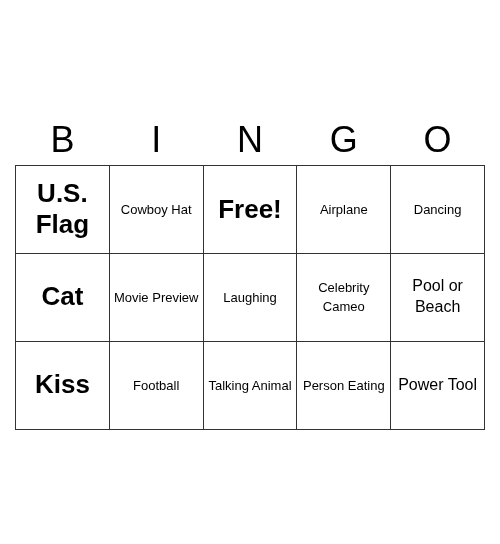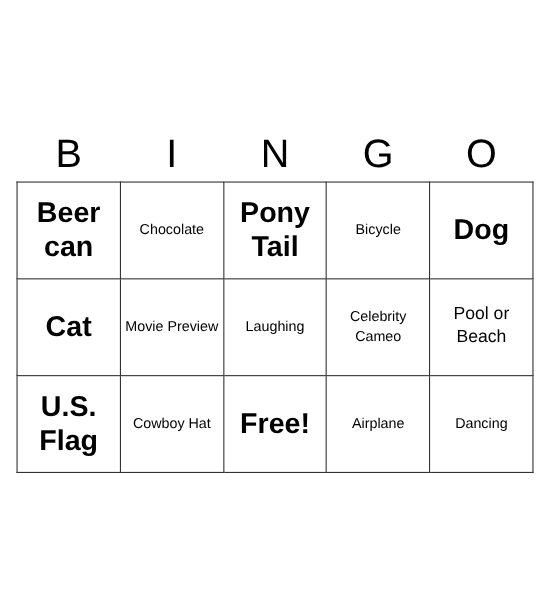--- a/index.html
+++ b/index.html
@@ -69,35 +69,35 @@
   <thead>
     <tr class="header-row">
     <th>B</th>
         <th>I</th>
         <th>N</th>
         <th>G</th>
         <th>O</th>
       </tr>
   </thead>
   <tbody id="bingo-body">
-  <tr>
-        <td><span class="cell-large">Beer can</span></td>
-        <td><span class="cell-small">Chocolate</span></td>
-        <td><span class="cell-large">Pony Tail</span></td>
-        <td><span class="cell-small">Bicycle</span></td>
-        <td><span class="cell-large">Dog</span></td>
+      <tr>
+        <td><span class="cell-large">U.S. Flag</span></td>
+        <td><span class="cell-small">Cowboy Hat</span></td>
+        <td><span class="cell-free">Free!</span></td>
+        <td><span class="cell-small">Airplane</span></td>
+        <td><span class="cell-small">Dancing</span></td>
       </tr>
       <tr>
         <td><span class="cell-large">Cat</span></td>
         <td><span class="cell-small">Movie Preview</span></td>
         <td><span class="cell-small">Laughing</span></td>
         <td><span class="cell-small">Celebrity Cameo</span></td>
         <td><span class="cell-medium">Pool or Beach</span></td>
       </tr>
       <tr>
-        <td><span class="cell-large">U.S. Flag</span></td>
-        <td><span class="cell-small">Cowboy Hat</span></td>
-        <td><span class="cell-free">Free!</span></td>
-        <td><span class="cell-small">Airplane</span></td>
-        <td><span class="cell-small">Dancing</span></td>
+        <td><span class="cell-large">Kiss</span></td>
+        <td><span class="cell-small">Football</span></td>
+        <td><span class="cell-small">Talking Animal</span></td>
+        <td><span class="cell-small">Person Eating</span></td>
+        <td><span class="cell-medium">Power Tool</span></td>
       </tr>
     </tbody>
 </table>
 
 </body></html>

